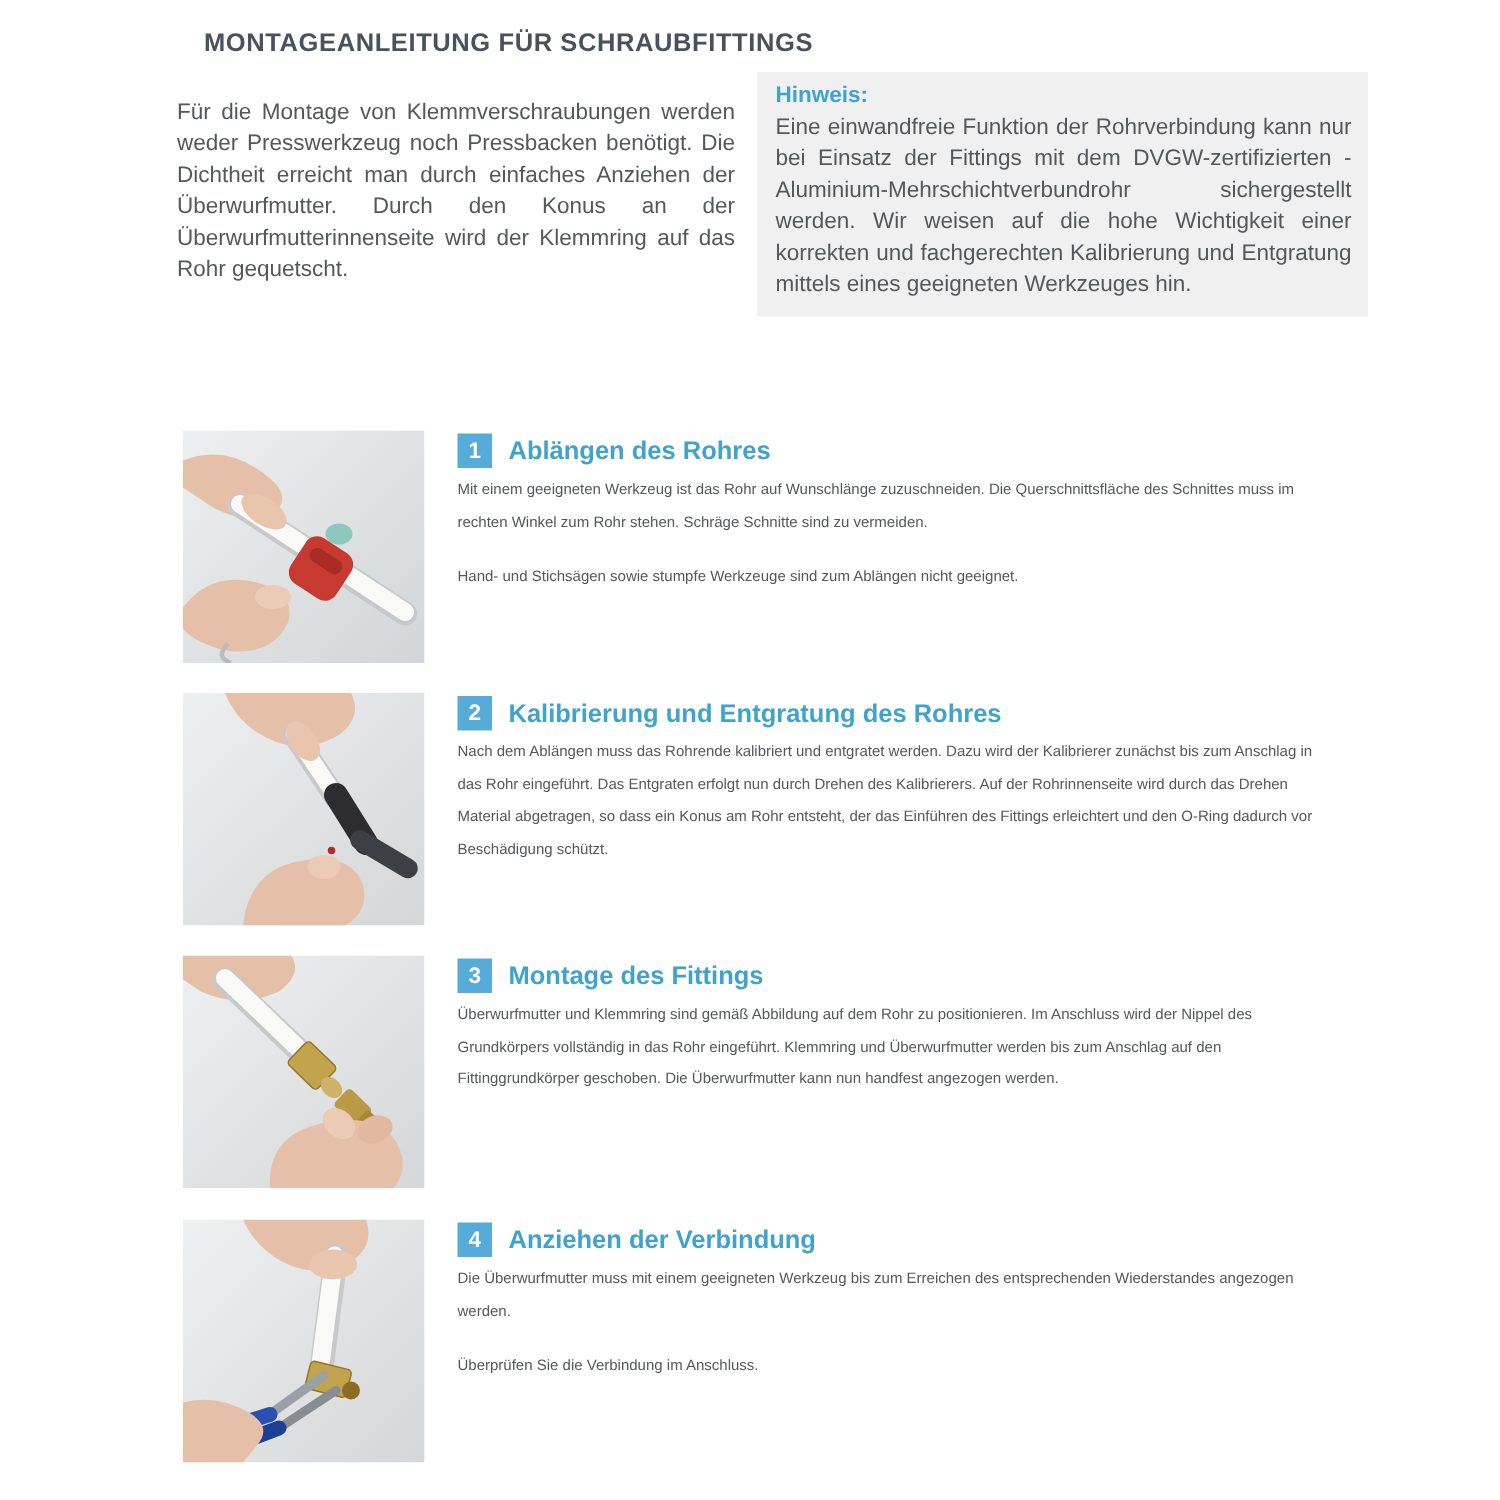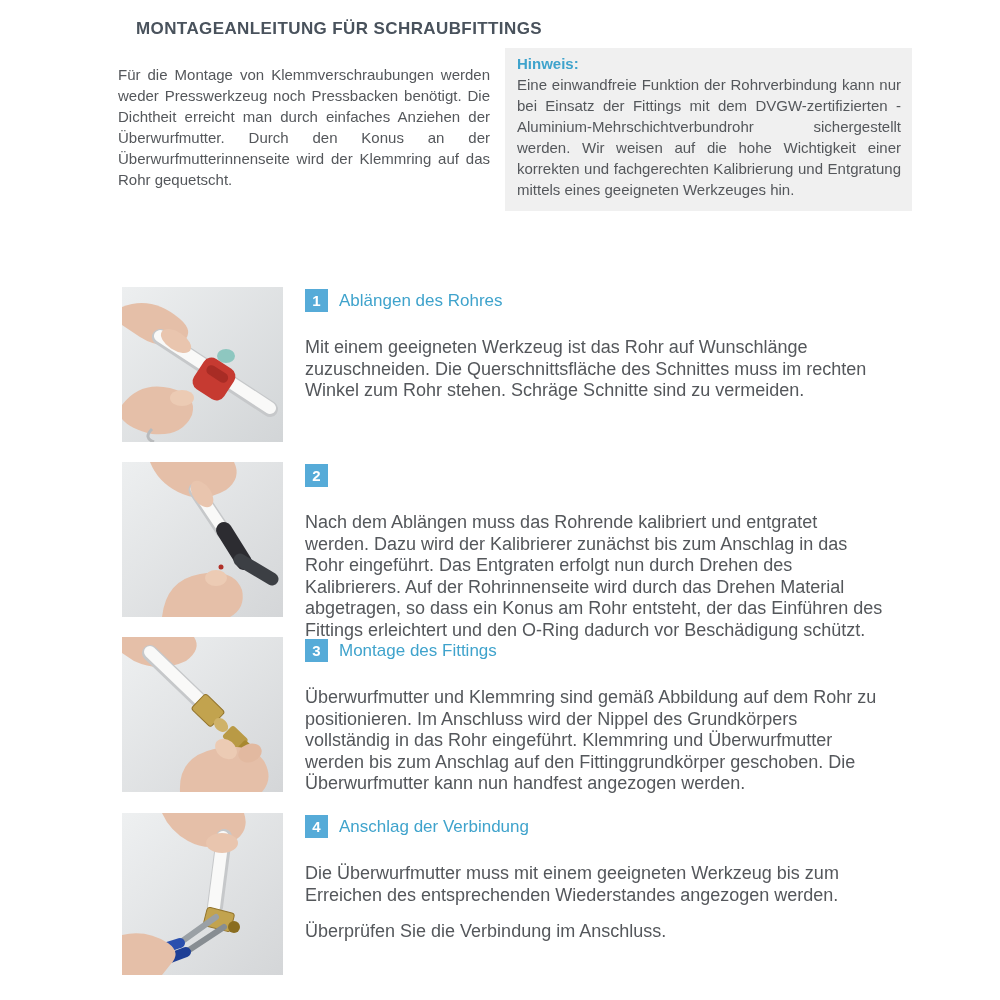--- a/index.html
+++ b/index.html
@@ -37,24 +37,24 @@
   .step-body { margin-left: 22px; width: 578px; }
   .step-header { display: flex; align-items: center; margin-top: 2px; }
   .step-num {
     width: 23px; height: 23px; flex: none;
     background: #56abd8; color: #ffffff;
     font-size: 15px; font-weight: 700;
     display: flex; align-items: center; justify-content: center;
   }
   .step-title {
     margin-left: 11px;
-    font-size: 17px; font-weight: 400; color: #3fa3cc;
+    font-size: 17px; font-weight: 700; color: #3fa3cc;
   }
   .step-par {
-    font-size: 18px; line-height: 21.5px; margin: 25px 0 0 0;
+    font-size: 10px; line-height: 21.5px; margin: 4px 0 0 0;
   }
   .step-par + .step-par { margin-top: 15px; }
   .step-par:empty { display: none; }
   .step-1 { top: 287px; }
   .step-2 { top: 462px; }
   .step-3 { top: 637px; }
   .step-4 { top: 813px; }
 </style>
 </head>
 <body>
@@ -89,20 +89,21 @@
     <path d="M0 118 Q18 94 48 101 Q76 108 70 128 Q60 150 30 147 Q8 142 0 132 Z" fill="#e5bfa8"></path>
     <ellipse cx="60" cy="111" rx="12" ry="8" fill="#eccbb4"></ellipse>
     <path d="M30 142 q-9 9 2 13" stroke="#b9bbbd" stroke-width="3" fill="none"></path>
   </svg>
   <div class="step-body">
     <div class="step-header">
       <div class="step-num">1</div>
       <div class="step-title">Ablängen des Rohres</div>
     </div>
     <p class="step-par">Mit einem geeigneten Werkzeug ist das Rohr auf Wunschlänge zuzuschneiden. Die Querschnittsfläche des Schnittes muss im rechten Winkel zum Rohr stehen. Schräge Schnitte sind zu vermeiden.</p>
+    <p class="step-par">Hand- und Stichsägen sowie stumpfe Werkzeuge sind zum Ablängen nicht geeignet.</p>
   </div>
 </div>
 
 <div class="step step-2">
   <svg class="step-photo" viewBox="0 0 161 155" role="img" aria-label="hand-inserting-black-calibrating-tool-into-white-pipe">
     <defs>
       <linearGradient id="pg2" x1="0" y1="0" x2="1" y2="1">
         <stop offset="0" stop-color="#edeff0"></stop>
           <stop offset="1" stop-color="#d4d6d8"></stop>
       </linearGradient>
@@ -114,20 +115,21 @@
     <ellipse cx="80" cy="32" rx="15" ry="9" transform="rotate(55 80 32)" fill="#e9c5ae"></ellipse>
     <line x1="102" y1="68" x2="122" y2="100" stroke="#2c2c31" stroke-width="16" stroke-linecap="round"></line>
     <line x1="118" y1="98" x2="150" y2="117" stroke="#3c3f44" stroke-width="13" stroke-linecap="round"></line>
     <circle cx="99" cy="105" r="2.5" fill="#b03028"></circle>
     <path d="M40 155 Q44 118 78 112 Q112 106 120 128 Q124 146 108 155 Z" fill="#e5bfa8"></path>
     <ellipse cx="94" cy="116" rx="11" ry="8" fill="#eccbb4"></ellipse>
   </svg>
   <div class="step-body">
     <div class="step-header">
       <div class="step-num">2</div>
+      <div class="step-title">Kalibrierung und Entgratung des Rohres</div>
     </div>
     <p class="step-par">Nach dem Ablängen muss das Rohrende kalibriert und entgratet werden. Dazu wird der Kalibrierer zunächst bis zum Anschlag in das Rohr eingeführt. Das Entgraten erfolgt nun durch Drehen des Kalibrierers. Auf der Rohrinnenseite wird durch das Drehen Material abgetragen, so dass ein Konus am Rohr entsteht, der das Einführen des Fittings erleichtert und den O-Ring dadurch vor Beschädigung schützt.</p>
   </div>
 </div>
 
 <div class="step step-3">
   <svg class="step-photo" viewBox="0 0 161 155" role="img" aria-label="hands-positioning-brass-fitting-and-nut-on-pipe">
     <defs>
       <linearGradient id="pg3" x1="0" y1="0" x2="1" y2="1">
         <stop offset="0" stop-color="#eef0f1"></stop>
@@ -178,18 +180,18 @@
     <circle cx="112" cy="114" r="6" fill="#8a6d20"></circle>
     <line x1="52" y1="134" x2="94" y2="104" stroke="#9aa0a5" stroke-width="6" stroke-linecap="round"></line>
     <line x1="58" y1="143" x2="102" y2="114" stroke="#878d92" stroke-width="6" stroke-linecap="round"></line>
     <line x1="26" y1="140" x2="58" y2="130" stroke="#2a4fae" stroke-width="10" stroke-linecap="round"></line>
     <line x1="32" y1="151" x2="64" y2="139" stroke="#1e3f96" stroke-width="10" stroke-linecap="round"></line>
     <path d="M0 122 Q24 116 46 130 Q60 140 48 152 L40 162 L0 162 Z" fill="#e5bfa8"></path>
   </svg>
   <div class="step-body">
     <div class="step-header">
       <div class="step-num">4</div>
-      <div class="step-title">Anschlag der Verbindung</div>
+      <div class="step-title">Anziehen der Verbindung</div>
     </div>
     <p class="step-par">Die Überwurfmutter muss mit einem geeigneten Werkzeug bis zum Erreichen des entsprechenden Wiederstandes angezogen werden.</p>
     <p class="step-par">Überprüfen Sie die Verbindung im Anschluss.</p>
   </div>
 </div>
 
 </body></html>

